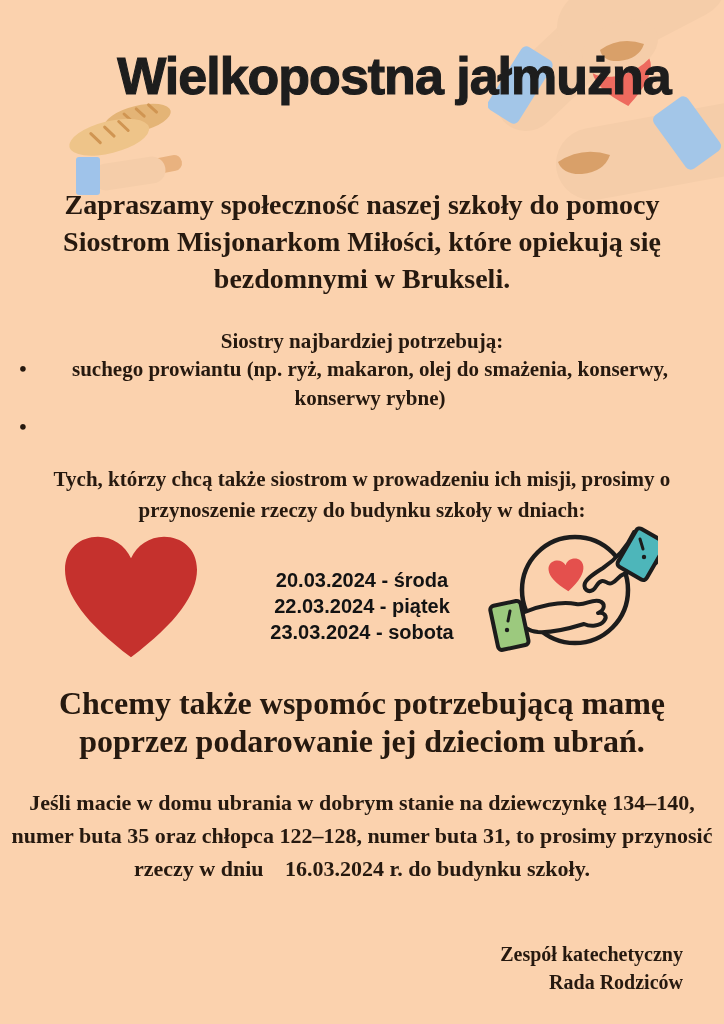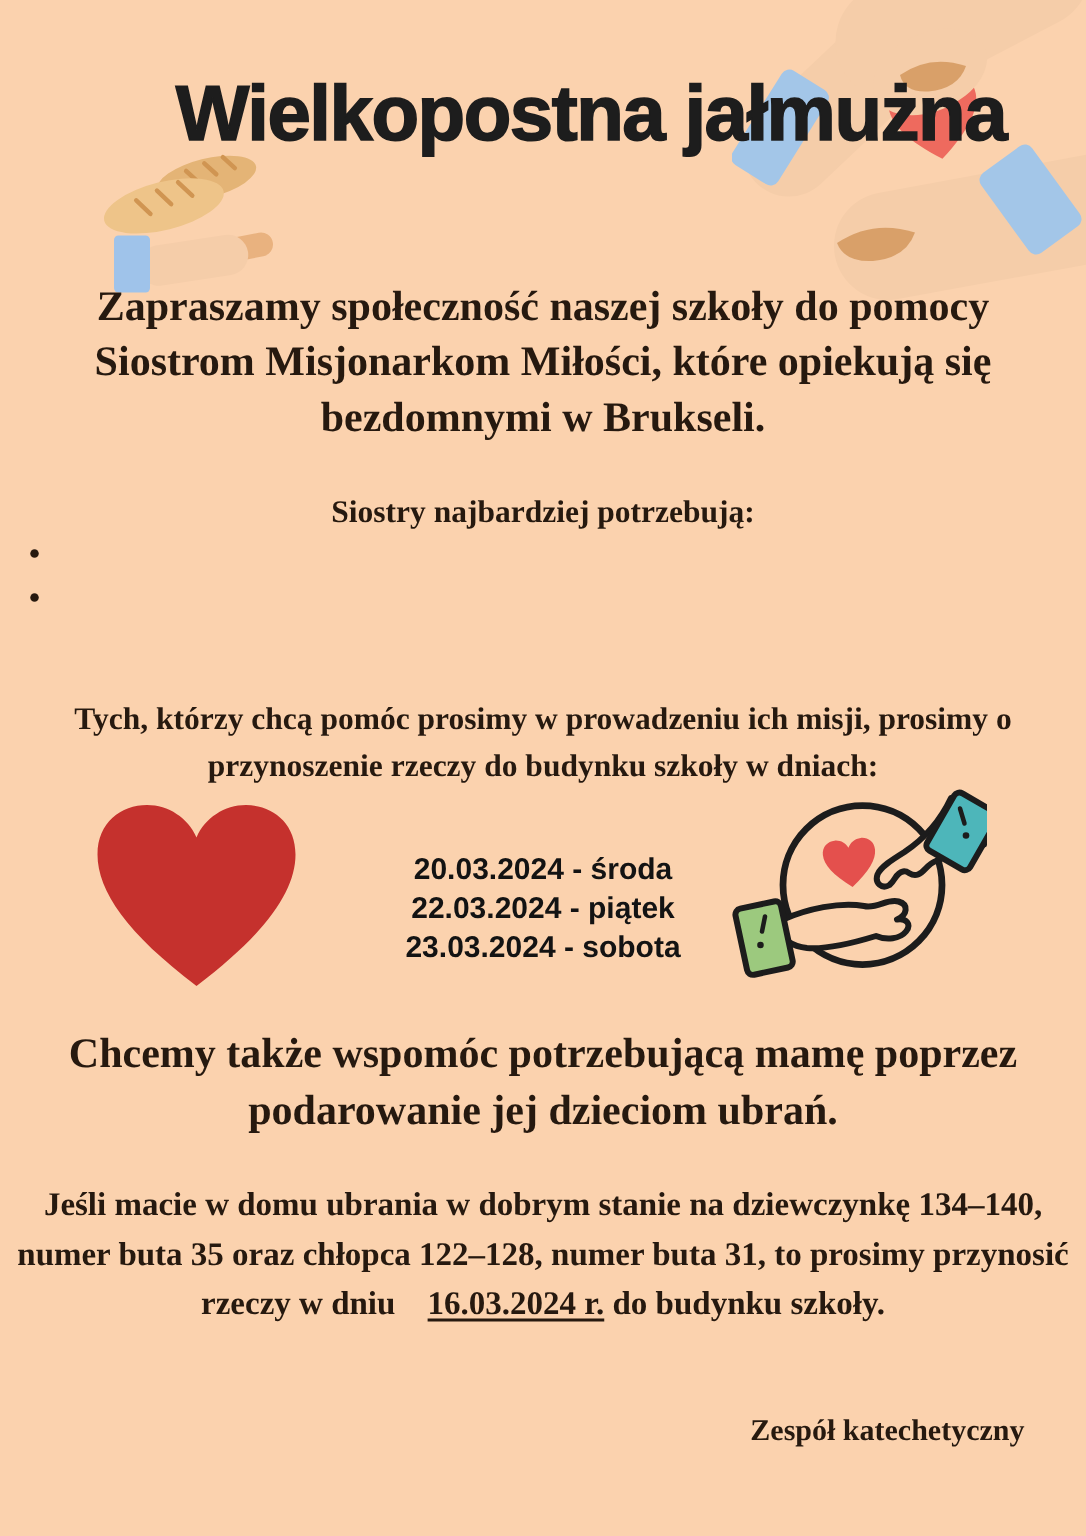--- a/index.html
+++ b/index.html
@@ -70,30 +70,29 @@
     font-weight:bold;
     font-size:20px;line-height:26px;
     color:#131313;
   }
   .hand-give{top:516px;left:486px;width:172px;height:152px;}
 
   .clothes-heading{
     top:684px;left:0;width:724px;
     padding:0 26px;box-sizing:border-box;
     text-align:center;font-weight:bold;
-    font-size:28px;line-height:38px;
+    font-size:32px;line-height:38px;
   }
   .clothes-par{
     top:786px;left:0;width:724px;
     padding:0 10px;box-sizing:border-box;
     text-align:center;font-weight:bold;
     font-size:22px;line-height:33px;
   }
   .clothes-par .udate{
-    text-decoration:underline;
     text-decoration-thickness:2px;
     text-underline-offset:3px;
     margin-left:16px;
   }
 
   .signoff{
     top:940px;left:383px;width:300px;
     text-align:right;font-weight:bold;
     font-size:20px;line-height:28px;
   }
@@ -143,29 +142,30 @@
 
   <div class="abs title">Wielkopostna jałmużna</div>
 
   <div class="abs needs-heading">Siostry najbardziej potrzebują:</div>
 
   <div class="abs intro">Zapraszamy społeczność naszej szkoły do pomocy Siostrom Misjonarkom Miłości, które opiekują się bezdomnymi w Brukseli.</div>
 
   <div class="abs needs-list">
     <div class="needs-row">
       <span class="bullet">•</span>
+      <span class="ntext">suchego prowiantu (np. ryż, makaron, olej do smażenia, konserwy, konserwy rybne)</span>
       <span></span>
     </div>
     <div class="needs-row">
       <span class="bullet">•</span>
       <span></span>
     </div>
   </div>
 
-  <div class="abs appeal">Tych, którzy chcą pomóc prosimy w prowadzeniu ich misji, prosimy o przynoszenie rzeczy do budynku szkoły w dniach:</div>
+  <div class="abs appeal">Tych, którzy chcą także siostrom w prowadzeniu ich misji, prosimy o przynoszenie rzeczy do budynku szkoły w dniach:</div>
 
   <div class="abs heart-big">
     <svg width="146" height="132" viewBox="0 0 100 92">
       <path d="M50 88 C18 64 4 44 4 27 C4 12 15 4 27 4 C37 4 46 10 50 19 C54 10 63 4 73 4 C85 4 96 12 96 27 C96 44 82 64 50 88Z" fill="#c5312d"></path>
     </svg>
   </div>
 
   <div class="abs dates">
     <div>20.03.2024 - środa</div>
     <div>22.03.2024 - piątek</div>
@@ -191,15 +191,16 @@
       <circle cx="21" cy="114" r="2.2" fill="#1c1c1c"></circle>
     </svg>
   </div>
 
   <div class="abs clothes-heading">Chcemy także wspomóc potrzebującą mamę poprzez podarowanie jej dzieciom ubrań.</div>
 
   <div class="abs clothes-par"><span>Jeśli macie w domu ubrania w dobrym stanie na dziewczynkę 134–140, numer buta 35 oraz chłopca 122–128, numer buta 31, to prosimy przynosić rzeczy w dniu </span><span class="udate">16.03.2024 r.</span><span> do budynku szkoły.</span></div>
 
   <div class="abs signoff">
     <div>Zespół katechetyczny</div>
+    <div>Rada Rodziców</div>
   </div>
 
 </div>
 
 </body></html>

